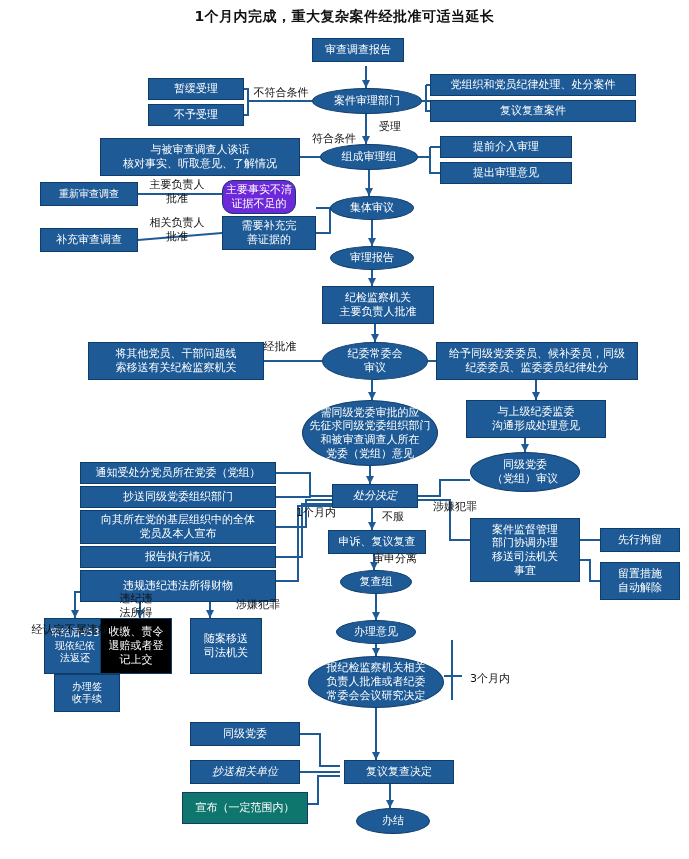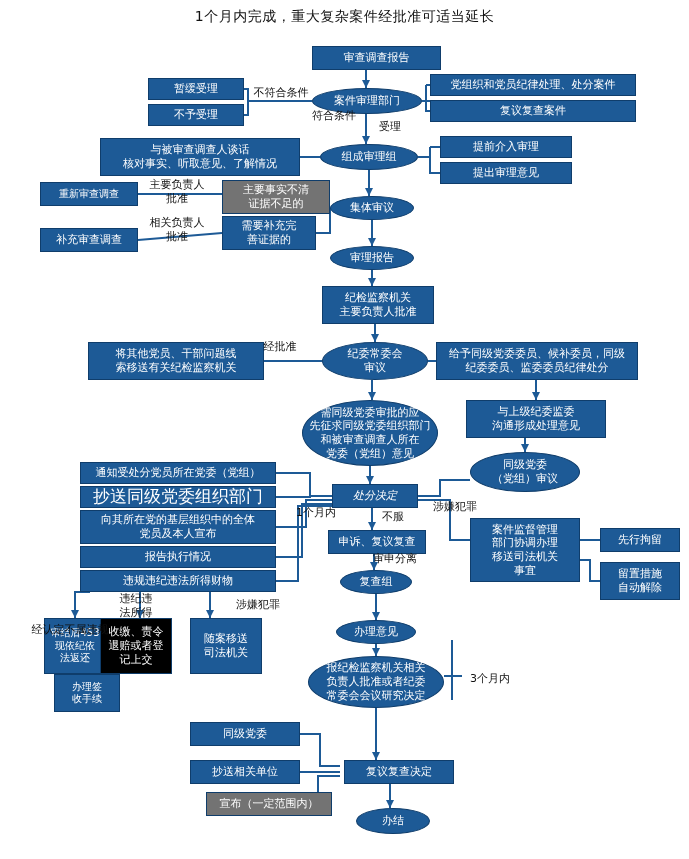--- a/index.html
+++ b/index.html
@@ -32,21 +32,21 @@
     position:absolute;
     color:#111111;
     font-size:11px;
     line-height:1.25;
     text-align:center;
     white-space:pre-line;
     background:transparent;
   }
   #title{
     position:absolute;left:0;top:8px;width:689px;text-align:center;
-    font-size:14px;color:#111;font-weight:normal;letter-spacing:0.5px;
+    font-size:14px;color:#111;font-weight:bold;letter-spacing:0.5px;
   }
   svg.lines{position:absolute;left:0;top:0;width:689px;height:859px;pointer-events:none;}
 </style>
 </head>
 <body>
 
 <div id="canvas">
 
   <div id="title">1个月内完成，重大复杂案件经批准可适当延长</div>
 
@@ -165,33 +165,33 @@
       <polygon points="376,760 372,752 380,752"></polygon>
       <polygon points="390,808 386,800 394,800"></polygon>
       <polygon points="140,618 136,610 144,610"></polygon>
       <polygon points="210,618 206,610 214,610"></polygon>
       <polygon points="75,618 71,610 79,610"></polygon>
       <polygon points="80,674 76,666 84,666"></polygon>
     </g>
   </svg>
 
   <div id="node-layer">
-      <div class="node" style="left: 312px; top: 46px; width: 129px; height: 24px; background: rgb(29, 90, 150); color: rgb(255, 255, 255); font-size: 11px;">审查调查报告</div>
+      <div class="node" style="left: 312px; top: 38px; width: 92px; height: 24px; background: rgb(29, 90, 150); color: rgb(255, 255, 255); font-size: 11px;">审查调查报告</div>
       <div class="node" style="left: 148px; top: 78px; width: 96px; height: 22px; background: rgb(29, 90, 150); color: rgb(255, 255, 255); font-size: 11px;">暂缓受理</div>
       <div class="node" style="left: 148px; top: 104px; width: 96px; height: 22px; background: rgb(29, 90, 150); color: rgb(255, 255, 255); font-size: 11px;">不予受理</div>
       <div class="node ell" style="left: 312px; top: 88px; width: 110px; height: 26px; background: rgb(29, 90, 150); color: rgb(255, 255, 255); font-size: 11px;">案件审理部门</div>
       <div class="node" style="left: 430px; top: 74px; width: 206px; height: 22px; background: rgb(29, 90, 150); color: rgb(255, 255, 255); font-size: 11px;">党组织和党员纪律处理、处分案件</div>
       <div class="node" style="left: 430px; top: 100px; width: 206px; height: 22px; background: rgb(29, 90, 150); color: rgb(255, 255, 255); font-size: 11px;">复议复查案件</div>
       <div class="node" style="left: 100px; top: 138px; width: 200px; height: 38px; background: rgb(29, 90, 150); color: rgb(255, 255, 255);">与被审查调查人谈话
 核对事实、听取意见、了解情况</div>
       <div class="node ell" style="left: 320px; top: 144px; width: 98px; height: 26px; background: rgb(29, 90, 150); color: rgb(255, 255, 255); font-size: 11px;">组成审理组</div>
       <div class="node" style="left: 440px; top: 136px; width: 132px; height: 22px; background: rgb(29, 90, 150); color: rgb(255, 255, 255); font-size: 11px;">提前介入审理</div>
       <div class="node" style="left: 440px; top: 162px; width: 132px; height: 22px; background: rgb(29, 90, 150); color: rgb(255, 255, 255); font-size: 11px;">提出审理意见</div>
       <div class="node" style="left: 40px; top: 182px; width: 98px; height: 24px; background: rgb(29, 90, 150); color: rgb(255, 255, 255); font-size: 10px;">重新审查调查</div>
-      <div class="node" style="left: 222px; top: 180px; width: 108px; height: 34px; background: #737373; color: rgb(255, 255, 255);">主要事实不清
+      <div class="node" style="left: 222px; top: 180px; width: 74px; height: 34px; background: #6d28d9; color: rgb(255, 255, 255); border-radius: 11px;">主要事实不清
 证据不足的</div>
       <div class="node ell" style="left: 330px; top: 196px; width: 84px; height: 24px; background: rgb(29, 90, 150); color: rgb(255, 255, 255); font-size: 11px;">集体审议</div>
       <div class="node" style="left: 40px; top: 228px; width: 98px; height: 24px; background: rgb(29, 90, 150); color: rgb(255, 255, 255); font-size: 11px;">补充审查调查</div>
       <div class="node" style="left: 222px; top: 216px; width: 94px; height: 34px; background: rgb(29, 90, 150); color: rgb(255, 255, 255);">需要补充完
 善证据的</div>
       <div class="node ell" style="left: 330px; top: 246px; width: 84px; height: 24px; background: rgb(29, 90, 150); color: rgb(255, 255, 255); font-size: 11px;">审理报告</div>
       <div class="node" style="left: 322px; top: 286px; width: 112px; height: 38px; background: rgb(29, 90, 150); color: rgb(255, 255, 255);">纪检监察机关
 主要负责人批准</div>
       <div class="node" style="left: 88px; top: 342px; width: 176px; height: 38px; background: rgb(29, 90, 150); color: rgb(255, 255, 255);">将其他党员、干部问题线
 索移送有关纪检监察机关</div>
@@ -201,58 +201,58 @@
 纪委委员、监委委员纪律处分</div>
       <div class="node ell" style="left: 302px; top: 400px; width: 136px; height: 66px; background: rgb(29, 90, 150); color: rgb(255, 255, 255);">需同级党委审批的应
 先征求同级党委组织部门
 和被审查调查人所在
 党委（党组）意见</div>
       <div class="node" style="left: 466px; top: 400px; width: 140px; height: 38px; background: rgb(29, 90, 150); color: rgb(255, 255, 255);">与上级纪委监委
 沟通形成处理意见</div>
       <div class="node ell" style="left: 470px; top: 452px; width: 110px; height: 40px; background: rgb(29, 90, 150); color: rgb(255, 255, 255);">同级党委
 （党组）审议</div>
       <div class="node" style="left: 80px; top: 462px; width: 196px; height: 22px; background: rgb(29, 90, 150); color: rgb(255, 255, 255); font-size: 11px;">通知受处分党员所在党委（党组）</div>
-      <div class="node" style="left: 80px; top: 486px; width: 196px; height: 22px; background: rgb(29, 90, 150); color: rgb(255, 255, 255); font-size: 17px;">抄送同级党委组织部门</div>
+      <div class="node" style="left: 80px; top: 486px; width: 196px; height: 22px; background: rgb(29, 90, 150); color: rgb(255, 255, 255); font-size: 11px;">抄送同级党委组织部门</div>
       <div class="node" style="left: 332px; top: 484px; width: 86px; height: 24px; background: rgb(29, 90, 150); color: rgb(255, 255, 255); font-size: 11px; font-style: italic;">处分决定</div>
       <div class="node" style="left: 80px; top: 510px; width: 196px; height: 34px; background: rgb(29, 90, 150); color: rgb(255, 255, 255);">向其所在党的基层组织中的全体
 党员及本人宣布</div>
       <div class="node" style="left: 470px; top: 518px; width: 110px; height: 64px; background: rgb(29, 90, 150); color: rgb(255, 255, 255);">案件监督管理
 部门协调办理
 移送司法机关
 事宜</div>
       <div class="node" style="left: 600px; top: 528px; width: 80px; height: 24px; background: rgb(29, 90, 150); color: rgb(255, 255, 255); font-size: 11px;">先行拘留</div>
       <div class="node" style="left: 80px; top: 546px; width: 196px; height: 22px; background: rgb(29, 90, 150); color: rgb(255, 255, 255); font-size: 11px;">报告执行情况</div>
       <div class="node" style="left: 328px; top: 530px; width: 98px; height: 24px; background: rgb(29, 90, 150); color: rgb(255, 255, 255); font-size: 11px;">申诉、复议复查</div>
       <div class="node" style="left: 600px; top: 562px; width: 80px; height: 38px; background: rgb(29, 90, 150); color: rgb(255, 255, 255);">留置措施
 自动解除</div>
-      <div class="node" style="left: 80px; top: 570px; width: 196px; height: 22px; background: rgb(29, 90, 150); color: rgb(255, 255, 255); font-size: 11px;">违规违纪违法所得财物</div>
+      <div class="node" style="left: 80px; top: 570px; width: 196px; height: 32px; background: rgb(29, 90, 150); color: rgb(255, 255, 255); font-size: 11px;">违规违纪违法所得财物</div>
       <div class="node ell" style="left: 340px; top: 570px; width: 72px; height: 24px; background: rgb(29, 90, 150); color: rgb(255, 255, 255); font-size: 11px;">复查组</div>
       <div class="node" style="left: 44px; top: 618px; width: 62px; height: 56px; background: rgb(29, 90, 150); color: rgb(255, 255, 255); font-size: 10px;">审结后453
 现依纪依
 法返还</div>
       <div class="node" style="left: 100px; top: 618px; width: 72px; height: 56px; background: #000000; color: rgb(255, 255, 255);">收缴、责令
 退赔或者登
 记上交</div>
       <div class="node" style="left: 190px; top: 618px; width: 72px; height: 56px; background: rgb(29, 90, 150); color: rgb(255, 255, 255);">随案移送
 司法机关</div>
       <div class="node ell" style="left: 336px; top: 620px; width: 80px; height: 24px; background: rgb(29, 90, 150); color: rgb(255, 255, 255); font-size: 11px;">办理意见</div>
       <div class="node ell" style="left: 308px; top: 656px; width: 136px; height: 52px; background: rgb(29, 90, 150); color: rgb(255, 255, 255);">报纪检监察机关相关
 负责人批准或者纪委
 常委会会议研究决定</div>
       <div class="node" style="left: 54px; top: 674px; width: 66px; height: 38px; background: rgb(29, 90, 150); color: rgb(255, 255, 255); font-size: 10px;">办理签
 收手续</div>
       <div class="node" style="left: 190px; top: 722px; width: 110px; height: 24px; background: rgb(29, 90, 150); color: rgb(255, 255, 255); font-size: 11px;">同级党委</div>
-      <div class="node" style="left: 190px; top: 760px; width: 110px; height: 24px; background: rgb(29, 90, 150); color: rgb(255, 255, 255); font-size: 11px;">抄送相关单位</div>
+      <div class="node" style="left: 190px; top: 760px; width: 110px; height: 24px; background: rgb(29, 90, 150); color: rgb(255, 255, 255); font-size: 11px; font-style: italic;">抄送相关单位</div>
       <div class="node" style="left: 344px; top: 760px; width: 110px; height: 24px; background: rgb(29, 90, 150); color: rgb(255, 255, 255); font-size: 11px;">复议复查决定</div>
-      <div class="node" style="left: 182px; top: 792px; width: 126px; height: 24px; background: #737373; color: rgb(255, 255, 255); font-size: 11px; margin-left: 24px;">宣布（一定范围内）</div>
+      <div class="node" style="left: 182px; top: 792px; width: 126px; height: 32px; background: #0f766e; color: rgb(255, 255, 255); font-size: 11px;">宣布（一定范围内）</div>
       <div class="node ell" style="left: 356px; top: 808px; width: 74px; height: 26px; background: rgb(29, 90, 150); color: rgb(255, 255, 255); font-size: 11px;">办结</div>
     </div>
   <div id="label-layer">
       <div class="label" style="left: 248px; top: 86px; width: 66px; color: rgb(17, 17, 17);">不符合条件</div>
-      <div class="label" style="left: 306px; top: 109px; width: 56px; color: rgb(17, 17, 17);">符合条件</div>
+      <div class="label" style="left: 306px; top: 132px; width: 56px; color: rgb(17, 17, 17);">符合条件</div>
       <div class="label" style="left: 374px; top: 120px; width: 32px; color: rgb(17, 17, 17);">受理</div>
       <div class="label" style="left: 140px; top: 178px; width: 74px; color: rgb(17, 17, 17);">主要负责人
 批准</div>
       <div class="label" style="left: 140px; top: 216px; width: 74px; color: rgb(17, 17, 17);">相关负责人
 批准</div>
       <div class="label" style="left: 258px; top: 340px; width: 44px; color: rgb(17, 17, 17);">经批准</div>
       <div class="label" style="left: 428px; top: 500px; width: 54px; color: rgb(17, 17, 17);">涉嫌犯罪</div>
       <div class="label" style="left: 292px; top: 506px; width: 48px; color: rgb(17, 17, 17);">1个月内</div>
       <div class="label" style="left: 378px; top: 510px; width: 30px; color: rgb(17, 17, 17);">不服</div>
       <div class="label" style="left: 368px; top: 552px; width: 54px; color: rgb(17, 17, 17);">审申分离</div>

